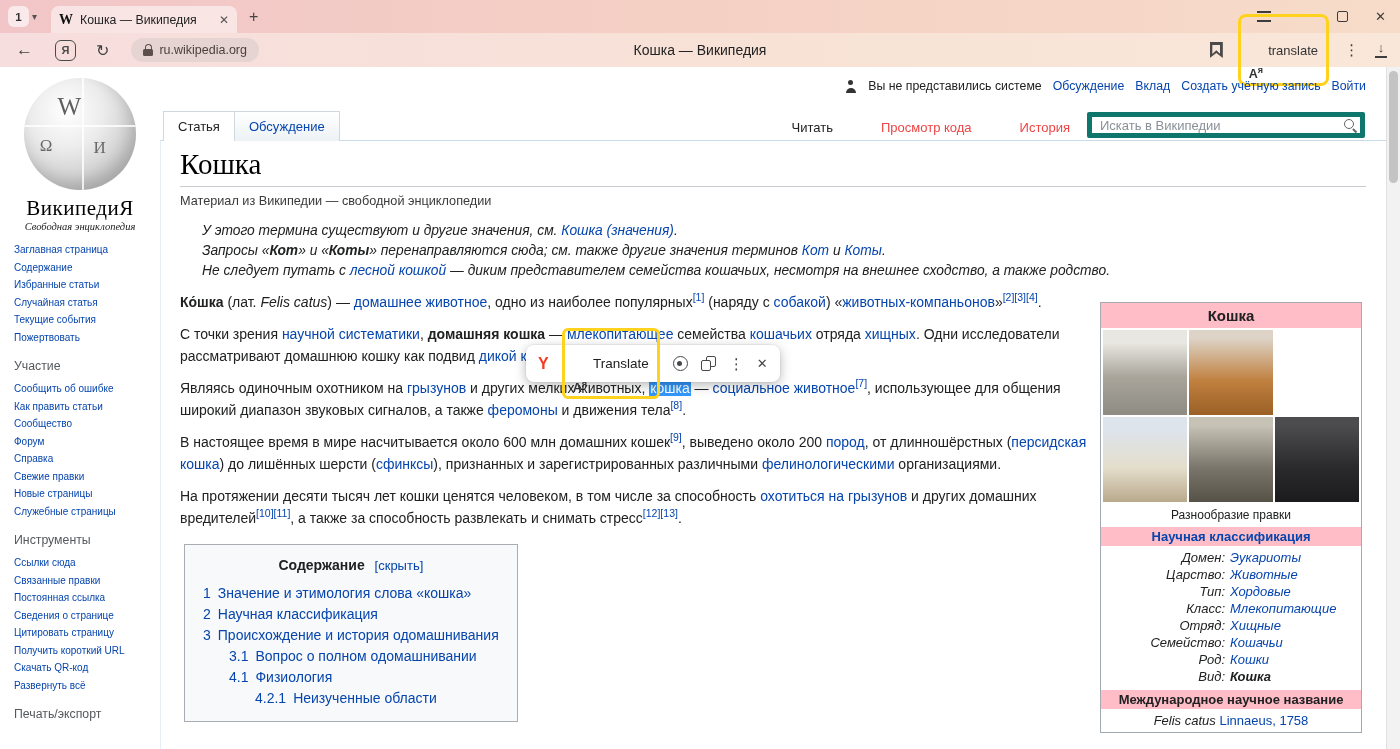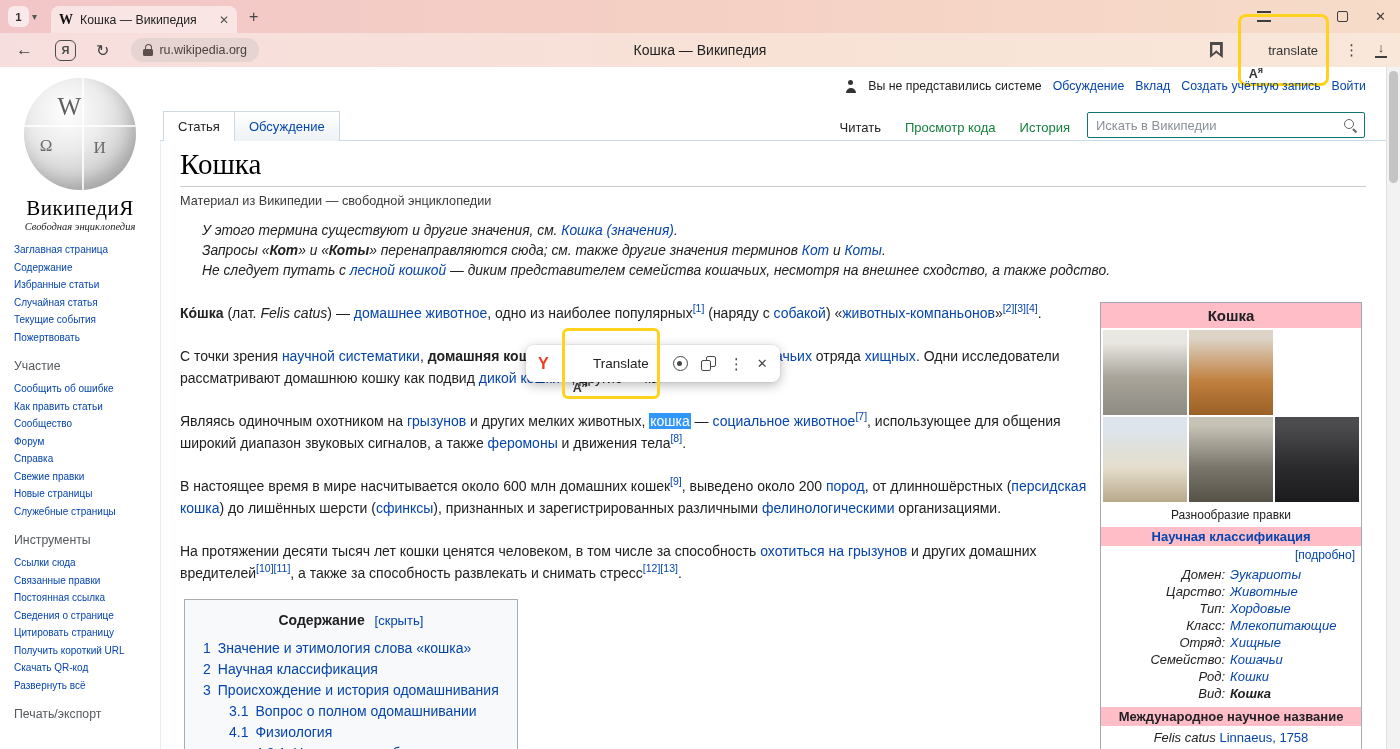--- a/index.html
+++ b/index.html
@@ -69,23 +69,23 @@
   .person-icon::after { content:""; position:absolute; bottom:0; left:1.5px; width:10px; height:5px; border-radius:5px 5px 0 0; background:#333; }
   .personal-bar .gray { color:#202122; }
   .plink { color:#0645ad; }
 
   .left-tabs { position:absolute; left:163px; top:111px; height:30px; display:flex; z-index:3; }
   .wtab { height:30px; padding:0 14px; display:flex; align-items:center; font-size:13px; }
   .wtab-active { background:#fff; border:1px solid #cfd8de; border-bottom:none; color:#222; }
   .wtab-idle { background:linear-gradient(180deg,#ffffff,#edf2f5); border:1px solid #cfd8de; border-bottom:none; border-left:none; color:#0645ad; }
   .view-tabs { position:absolute; top:120px; right:330px; display:flex; gap:24px; font-size:13px; }
   .vt-active { color:#222; }
-  .vt-link { color:#15803d; }
+  .vt-link { color:#ef4444;margin-left:24px; }
   .search-box { position:absolute; top:112px; right:35px; width:278px; height:26px; }
-  .search-box input { width:100%; height:100%; border:1px solid #0f766e; border-radius:2px; padding:0 28px 0 8px;
+  .search-box input { width:100%; height:100%; border:5px solid #0f766e; border-radius:2px; padding:0 28px 0 8px;
     font-size:13px; font-family:"Liberation Sans",sans-serif; color:#202122; background:#fff; }
   .search-box input::placeholder { color:#8a9097; }
   .mag { position:absolute; right:8px; top:6px; width:14px; height:14px; }
   .mag::before { content:""; position:absolute; left:1px; top:1px; width:8px; height:8px; border:1.6px solid #666; border-radius:50%; }
   .mag::after { content:""; position:absolute; left:10px; top:10px; width:5px; height:1.8px; background:#666; transform:rotate(45deg); transform-origin:left center; }
 
   .content-edge { position:absolute; left:160px; top:140px; width:1226px; height:609px; background:#fff;
     border-top:1px solid #c9dcec; border-left:1px solid #e6eef5; z-index:1; }
 
   
@@ -105,21 +105,21 @@
   .side-item { font-size:10px; line-height:17.5px; color:#0645ad; }
   .side-header { font-size:12.3px; color:#54595d; margin-top:13px; margin-bottom:7px; }
 
   
   .article { position:absolute; left:180px; top:148px; width:1186px; z-index:2; }
   .article h1 { font-family:"Liberation Serif",serif; font-weight:normal; font-size:29px; color:#000;
     padding-bottom:5px; border-bottom:1px solid #c8ccd1; }
   .site-sub { font-size:12.7px; color:#3a3a3a; margin-top:7px; }
   .hatnotes { margin:13px 0 8px 22px; font-style:italic; font-size:13.8px; line-height:20px; color:#202122; }
   .p-wrap { width:908px; font-size:14px; line-height:22px; }
-  .p-wrap p { margin-top:21px; }
+  .p-wrap p { margin-top:10px; }
   .seg-bold { font-weight:bold; }
   .seg-italic { font-style:italic; }
   .seg-link { color:#0645ad; }
   .seg-ref { color:#0645ad; font-size:10.5px; vertical-align:super; line-height:1; }
   .seg-sel { background:#3297fd; color:#fff; padding:0 1px; }
 
   .toc { display:inline-block; margin-top:15px; margin-left:4px; border:1px solid #a9adb3; background:#f8f9fa; padding:9px 18px 12px 18px; }
   .toc-head { text-align:center; font-size:14px; margin-bottom:6px; }
   .toc-head .toc-title { font-weight:bold; color:#202122; }
   .toc-head .toc-hide { color:#0645ad; font-size:13px; margin-left:6px; }
@@ -328,21 +328,20 @@
   <div class="ib-grid">
     <div class="cat cat1"></div>
     <div class="cat cat2"></div>
     <div class="cat cat3"></div>
     <div class="cat cat4"></div>
     <div class="cat cat5"></div>
     <div class="cat cat6"></div>
   </div>
   <div class="ib-caption">Разнообразие правки</div>
   <div class="ib-header link-colored">Научная классификация</div>
-  <div class="ib-details">[подробно]</div>
   <div class="ib-tax">
     <div class="tax-row">
         <span class="tax-label">Домен:</span>
         <span class="tax-value">Эукариоты</span>
       </div>
     <div class="tax-row">
         <span class="tax-label">Царство:</span>
         <span class="tax-value">Животные</span>
       </div>
     <div class="tax-row">

